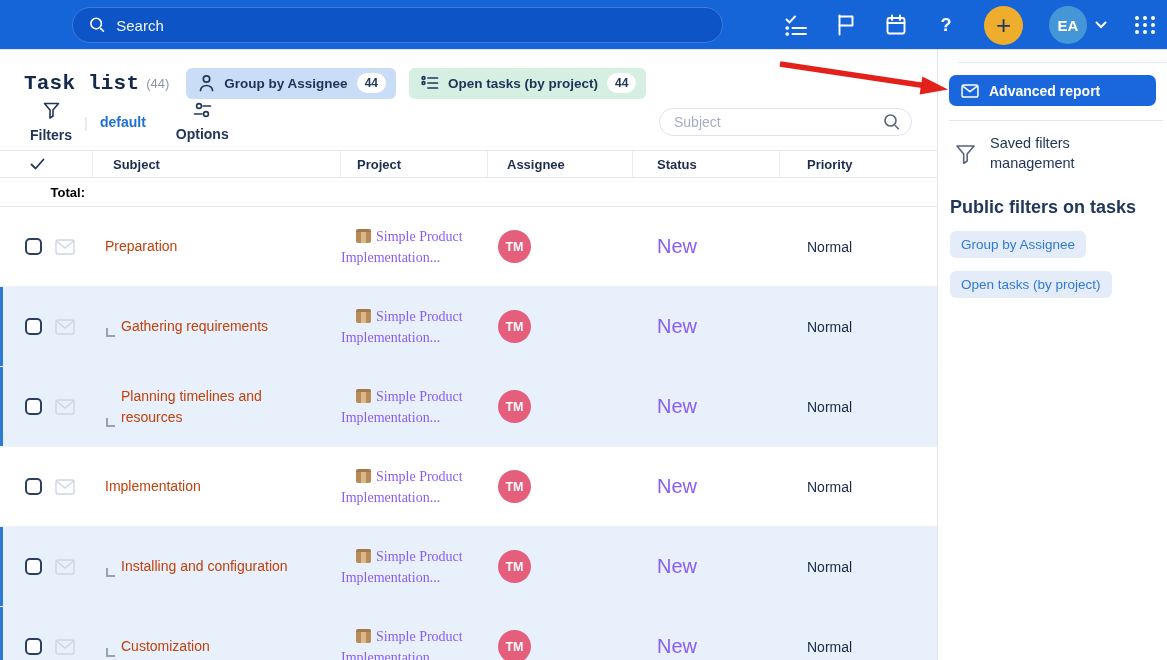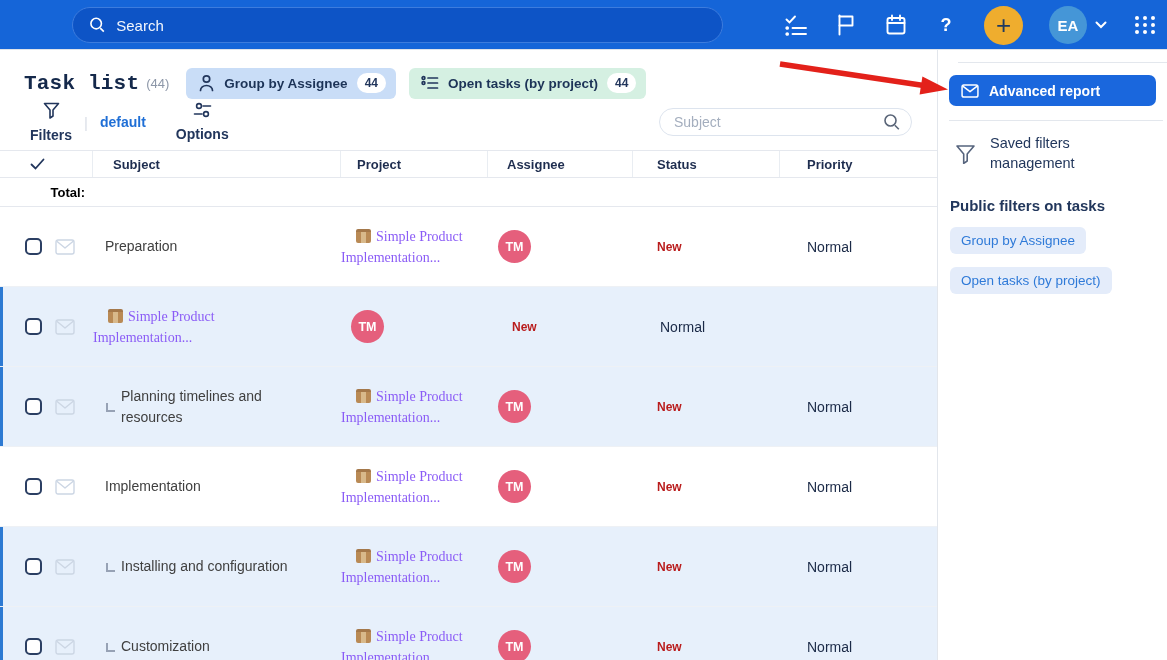--- a/index.html
+++ b/index.html
@@ -76,47 +76,47 @@
     border-bottom:1px solid var(--border); align-items:center;}
   .total-label{ grid-column:1; text-align:right; padding-right:8px; font-size:13px; font-weight:bold; color:#000000;}
 
   #rows{ position:absolute; top:157px; left:0; right:0;}
   .trow{ position:relative; height:80px; align-items:center; border-bottom:1px solid #eef1f5; background:#fff; cursor:pointer;}
   .trow.highlighted{ background:var(--row-highlight); }
   .trow.highlighted::before{ content:""; position:absolute; left:0; top:0; bottom:0; width:3px; background:var(--stripe); }
   .cell-check{ display:flex; align-items:center; gap:13px; padding-left:25px;}
   .row-checkbox{ appearance:none; -webkit-appearance:none; width:17px; height:17px; border:2px solid #2b3f63;
     border-radius:5px; background:#fff; cursor:pointer; margin:0;}
-  .cell-subject{ display:flex; align-items:center; padding-left:12px; font-size:14px; color:#404040;}
+  .cell-subject{ display:flex; align-items:flex-end; padding-left:12px; font-size:14px; color:#c2410c;}
   .subject-text{ max-width:185px; line-height:1.45; }
   .child-corner{ display:none; width:9px; height:9px; border-left:2px solid #97a2b5; border-bottom:2px solid #97a2b5;
     margin:2px 6px 0 1px; flex:none;}
   .trow.child .child-corner{ display:inline-block; }
   .cell-project{ font-size:14px; color:#8b5cf6; line-height:1.5;font-family:Liberation Serif, serif;}
   .project-block{ width:134px; text-indent:15px;}
   .pkg{ display:inline-block; width:15px; height:14px; border-radius:2px; vertical-align:-2px; margin-right:5px;
     background:linear-gradient(90deg,#b98a55 0 34%, #d8b98b 34% 66%, #b98a55 66% 100%);
     border-top:3px solid #a4784a;}
   .cell-assignee{ }
   .avatar{ width:33px; height:33px; margin-left:10px; border-radius:50%; background:var(--avatar-pink);
     color:#fff; font-size:12.5px; font-weight:bold; display:flex; align-items:center; justify-content:center; cursor:pointer;}
-  .cell-status{ padding-left:24px; font-size:12px; color:#b91c1c;font-weight:bold;}
+  .cell-status{ padding-left:24px; font-size:20px; color:#8b5cf6;}
   .cell-priority{ padding-left:27px; font-size:14px; color:#1b2a47;}
 
   
   #sidebar{ position:absolute; left:937px; top:50px; width:230px; height:610px; background:#fff;
     border-left:1px solid #e2e6ec; display:flex; flex-direction:column; align-items:flex-start;}
   .sb-divider{ height:1px; background:#e3e7ed; align-self:stretch; margin:12px 0 0 20px;}
   .sb-divider2{ height:1px; background:#e3e7ed; align-self:stretch; margin:14px 4px 0 11px;}
   .advanced-btn{ margin:12px 0 0 11px; width:207px; height:31px; background:var(--accent); border:none;
     border-radius:7px; color:#fff; font-size:14px; font-weight:bold; display:flex; align-items:center; gap:10px;
     padding:0 12px; cursor:pointer; font-family:"Liberation Sans", sans-serif;}
   .saved-filters{ display:flex; align-items:center; gap:14px; margin:13px 14px 0 17px;
     font-size:14.5px; color:#22375c; line-height:1.35; cursor:pointer;}
-  .public-head{ margin:24px 0 0 12px; font-size:15px; font-weight:bold; color:#22375c;}
+  .public-head{ margin:24px 0 0 12px; font-size:18px; font-weight:bold; color:#22375c;}
   .sb-chip{ margin:13px 0 0 12px; background:var(--sb-chip); color:#2f7ad8; font-size:13.5px;
     padding:6px 11px; border-radius:6px; cursor:pointer;}
 
   
   #arrow-overlay{ position:absolute; left:735px; top:52px; width:225px; height:48px; pointer-events:none;}
 </style>
 </head>
 <body>
 
 <div id="app">
@@ -271,20 +271,24 @@
   </div>
 
   <div class="trow grid-cols highlighted child">
     <div class="cell-check">
       <input type="checkbox" class="row-checkbox" style="">
       <svg width="20" height="16" viewBox="0 0 20 16" fill="none" stroke="#ccd6e4" stroke-width="1.4" stroke-linejoin="round">
         <rect x="1" y="1" width="18" height="14" rx="2"></rect>
         <polyline points="1.8,2.2 10,9 18.2,2.2"></polyline>
       </svg>
     </div>
+    <div class="cell-subject">
+      <span class="child-corner"></span>
+      <span class="subject-text">Gathering requirements</span>
+    </div>
     <div class="cell-project">
       <div class="project-block"><span class="pkg"></span><span class="project-name">Simple Product Implementation...</span></div>
     </div>
     <div class="cell-assignee">
       <div class="avatar">TM</div>
     </div>
     <div class="cell-status">New</div>
     <div class="cell-priority">Normal</div>
   </div>
 

